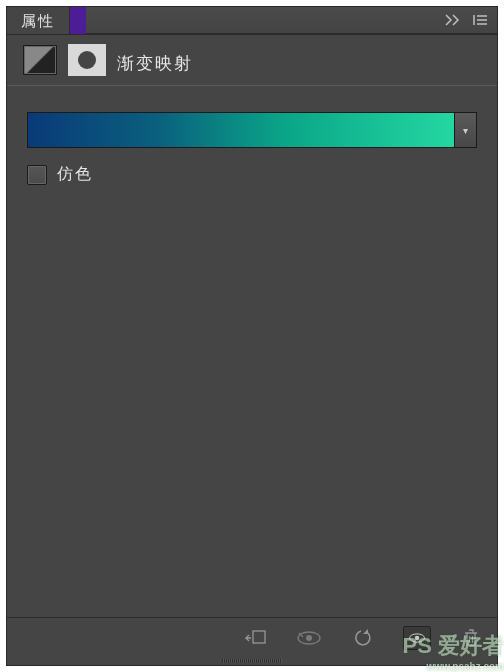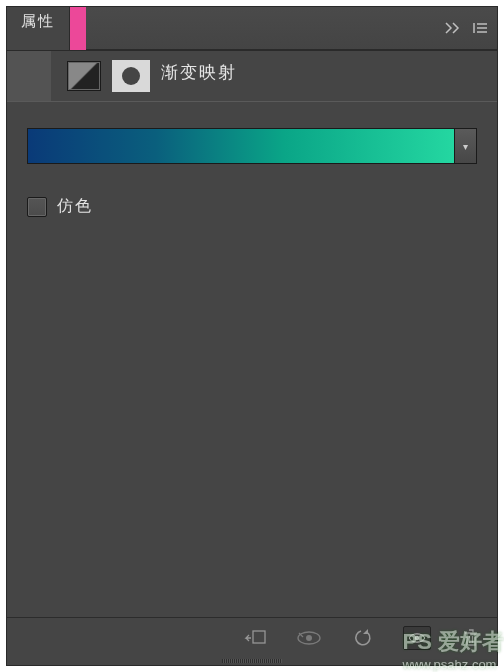--- a/index.html
+++ b/index.html
@@ -16,22 +16,22 @@
     .panel {
       position: absolute;
       left: 6px; top: 6px;
       width: 492px; height: 660px;
       background: #535353;
       border: 1px solid #2a2a2a;
       display: flex;
       flex-direction: column;
     }
     .titlebar {
-      height: 44px;
-      background: #ec4899;
+      height: 28px;
+      background: #4c1d95;
       display: flex;
       align-items: stretch;
       border-bottom: 1px solid #2a2a2a;
       gap: 16px;
     }
     .tab {
       background: #454545;
       padding: 5px 14px 4px 14px;
       border-right: 1px solid #2a2a2a;
       font-size: 15px;
@@ -44,25 +44,24 @@
       border-bottom: 1px solid #2a2a2a;
       display: flex;
       justify-content: flex-end;
       align-items: center;
       padding-right: 8px;
       gap: 10px;
     }
     .dbl-arrow, .menu-icon { color: #bfbfbf; display:flex; align-items:center;}
     .header {
       display: flex;
-      align-items: flex-start;
+      align-items: flex-end;
       gap: 12px;
       padding: 10px 16px;
       background: #454545;
-      margin-left: 44px;
     }
     .adj-icon {
       width: 34px; height: 30px;
       border: 1px solid #1a1a1a;
       background: linear-gradient(135deg, #888 0%, #888 48%, #222 52%, #222 100%);
       box-shadow: inset 0 0 0 1px #666;
     }
     .mask-icon {
       width: 36px; height: 30px;
       border: 1px solid #1a1a1a;
@@ -92,21 +91,21 @@
       border: 1px solid #1a1a1a;
       background: linear-gradient(to right, #0a3a78 0%, #0a5f7d 30%, #0aa587 60%, #24d7a1 100%);
     }
     .grad-dd {
       width: 22px;
       border: 1px solid #1a1a1a;
       border-left: none;
       background: linear-gradient(#5a5a5a,#474747);
       display: flex; align-items: center; justify-content: center;
     }
-    .checks { display: flex; flex-direction: column; gap: 10px; margin-top: 16px;}
+    .checks { display: flex; flex-direction: column; gap: 10px; margin-top: 0;}
     .chk { display: flex; align-items: center; gap: 10px; }
     .chk .box {
       width: 20px; height: 20px;
       border: 1px solid #1a1a1a;
       background: linear-gradient(#555,#4b4b4b);
       border-radius: 2px;
       box-shadow: inset 0 0 0 1px #666;
     }
     .chk span { font-size: 16px; color: #e2e2e2; letter-spacing: 2px;}
     .footer {
@@ -131,21 +130,21 @@
       position:absolute;
       right: 0; bottom: 0;
       font-size: 22px;
       font-weight: bold;
       color: rgba(255,255,255,0.5);
       font-family: Arial, sans-serif;
       text-shadow: 0 0 3px rgba(0,100,0,0.4);
       pointer-events:none;
       letter-spacing:0;
     }
-    .watermark .url { display:block; font-size:13px; color:rgba(255,255,255,0.6); font-weight:normal; }
+    .watermark .url { display:block; font-size:10px; color:rgba(255,255,255,0.6); font-weight:bold; text-align:right;}
   </style>
 </head>
 <body>
 
 <div class="panel">
   <div class="titlebar">
     <div class="tab">属性</div>
     <div class="tabrest">
       <span class="dbl-arrow">
         <svg width="18" height="12" viewBox="0 0 18 12">

